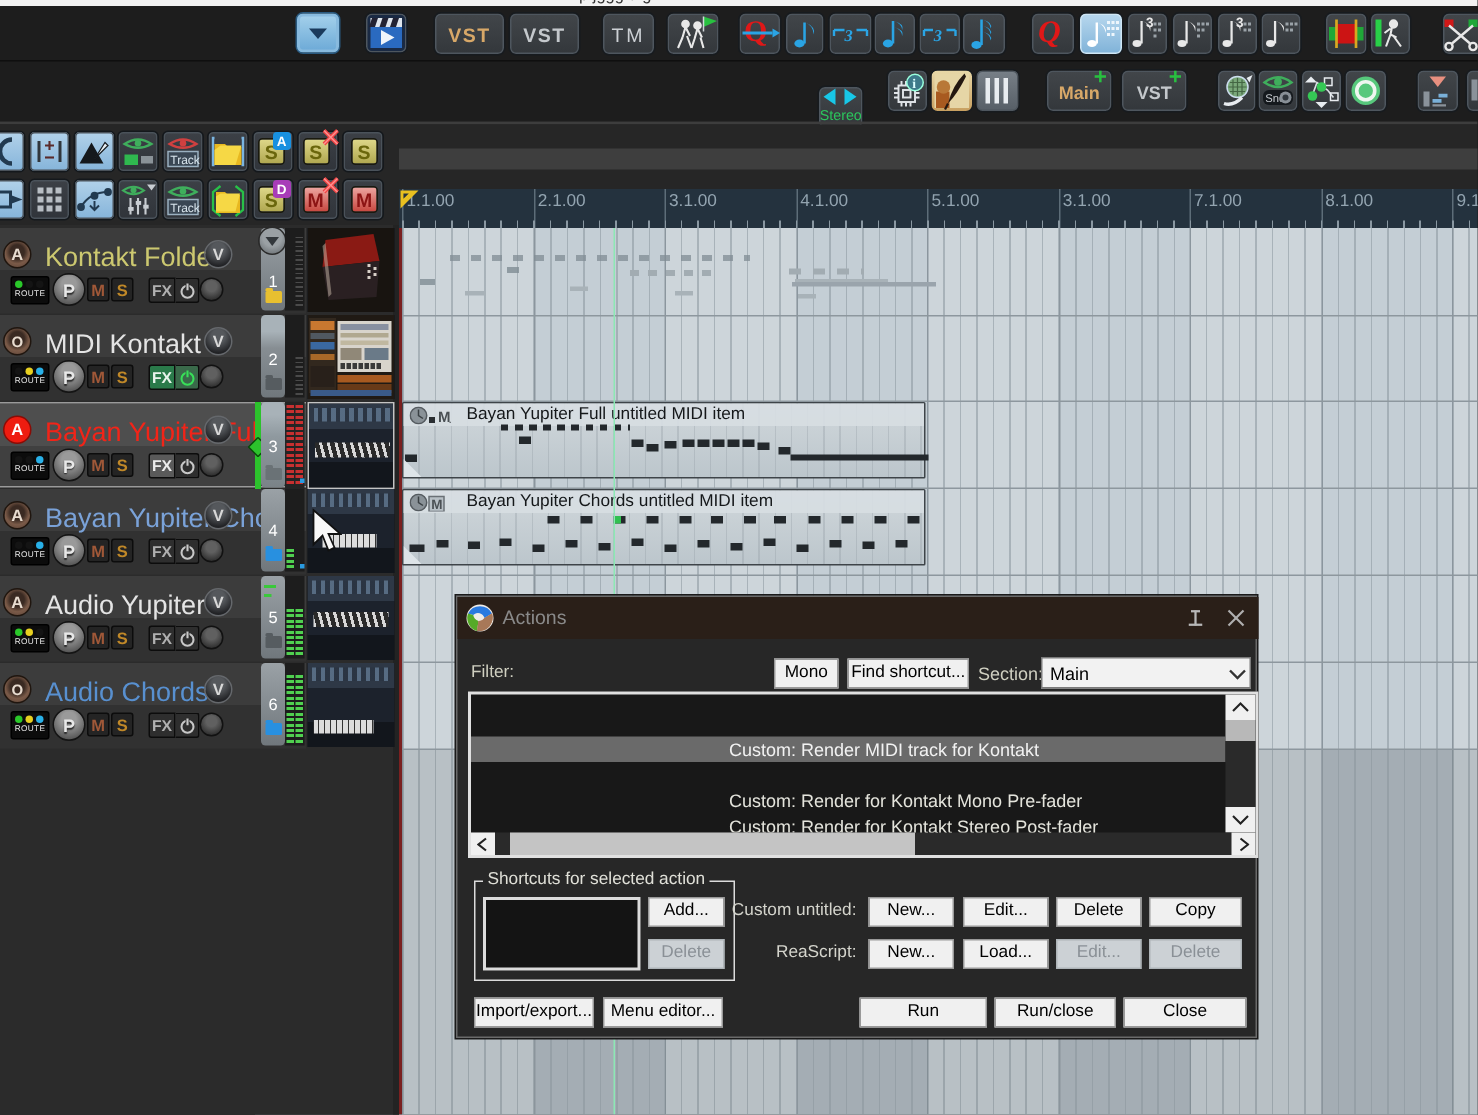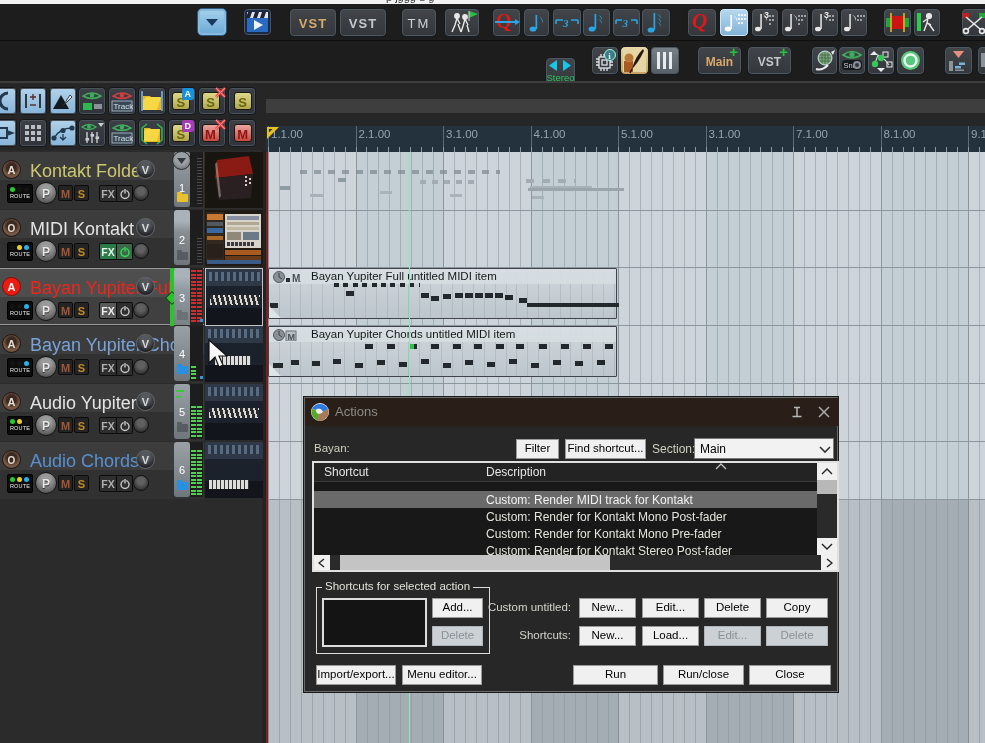--- a/index.html
+++ b/index.html
@@ -943,43 +943,35 @@
             <line x1="2.5" y1="10.5" x2="11.5" y2="10.5"></line>
           </g>
         </svg>
       <svg class="abs" style="left:512px;top:7px;" width="14" height="14">
           <g stroke="#b0b0b0" stroke-width="1.4">
             <line x1="2" y1="2" x2="12" y2="12"></line>
             <line x1="12" y1="2" x2="2" y2="12"></line>
           </g>
         </svg>
     </div>
-    <div class="abs" style="left:9px;top:44px;font-size:11.5px;color:#cfcfc0;">Bayan:</div>
-    <div class="wb" style="left:211px;top:41px;width:43px;height:20px;">Filter</div>
+    <div class="abs" style="left:9px;top:44px;font-size:11.5px;color:#cfcfc0;">Filter:</div>
+    <div class="wb" style="left:211px;top:41px;width:43px;height:20px;">Mono</div>
     <div class="wb" style="left:260px;top:41px;width:81px;height:20px;">Find shortcut...</div>
     <div class="abs" style="left:347px;top:44px;font-size:12px;color:#cfcfc0;">Section:</div>
     <div class="abs" style="left:389px;top:40px;width:140px;height:21px;background:#f2f2f2;border:1px solid #7a7a7a;">
       <div class="abs" style="left:5px;top:2.5px;font-size:12px;color:#000;">Main</div>
       <svg class="abs" style="left:124px;top:7px;" width="12" height="8">
           <path d="M1 1 L6 6 L11 1" stroke="#333" stroke-width="1.6" fill="none"></path>
         </svg>
     </div>
 
     <div class="abs" style="left:7px;top:63px;width:527px;height:111px;background:#181818;border:2px solid #e0e0e0;">
-      <div class="abs" style="left:0;top:0;width:523px;height:19px;background:#232323;border-bottom:1px solid #3a3a3a;">
-        <div class="abs" style="left:10px;top:2px;font-size:12px;color:#e4e4e4;">Shortcut</div>
-        <div class="abs" style="left:172px;top:2px;font-size:12px;color:#e4e4e4;">Description</div>
-        <svg class="abs" style="left:400px;top:0px;" width="14" height="8">
-            <path d="M2 6 L7 1 L12 6" stroke="#c0c0c0" stroke-width="1.3" fill="none"></path>
-          </svg>
-      </div>
       <div class="abs" style="left:0;top:28px;width:503px;height:17px;background:#6a6a6a;">
         <div class="abs" style="left:172px;top:1.5px;font-size:12px;color:#f2f2f2;">Custom: Render MIDI track  for Kontakt</div>
       </div>
-      <div class="abs" style="left:172px;top:46.5px;font-size:12px;color:#e4e4dc;">Custom: Render for Kontakt Mono Post-fader</div>
       <div class="abs" style="left:172px;top:80.5px;font-size:12px;color:#e4e4dc;">Custom: Render for Kontakt Stereo Post-fader</div>
       <div class="abs" style="left:172px;top:63.5px;font-size:12px;color:#e4e4dc;">Custom: Render for Kontakt Mono Pre-fader</div>
 
       <div class="abs" style="left:503px;top:0;width:20px;height:92px;background:#2a2a2a;">
         <div class="abs" style="left:0;top:0;width:20px;height:17px;background:#f0f0f0;">
             <svg class="abs" style="left:4px;top:5px;" width="12" height="8">
               <path d="M1 6 L6 1 L11 6" stroke="#222" stroke-width="1.4" fill="none"></path>
             </svg>
           </div>
         <div class="abs" style="left:0;top:17px;width:20px;height:14px;background:#b8b8b8;"></div>
@@ -1008,21 +1000,21 @@
     <div class="abs" style="left:11px;top:189px;width:174px;height:67px;border:1px solid #dcdcdc;"></div>
     <div class="abs" style="left:17px;top:182px;font-size:11.5px;color:#e0e0d8;background:#272727;padding:0 3px;">Shortcuts for selected action</div>
     <div class="abs" style="left:17px;top:200px;width:105px;height:49px;background:#141414;border:2px solid #dcdcdc;"></div>
     <div class="wb" style="left:127px;top:200px;width:51px;height:20px;">Add...</div>
     <div class="wb dis" style="left:127px;top:228px;width:51px;height:20px;">Delete</div>
     <div class="abs" style="left:176px;top:203px;width:90px;text-align:right;font-size:11.5px;color:#d4d4cc;white-space:nowrap;">Custom untitled:</div>
     <div class="wb" style="left:274px;top:200px;width:57px;height:20px;">New...</div>
     <div class="wb" style="left:337px;top:200px;width:57px;height:20px;">Edit...</div>
     <div class="wb" style="left:399px;top:200px;width:57px;height:20px;">Delete</div>
     <div class="wb" style="left:461px;top:200px;width:62px;height:20px;">Copy</div>
-    <div class="abs" style="left:176px;top:231px;width:90px;text-align:right;font-size:11.5px;color:#d4d4cc;white-space:nowrap;">Shortcuts:</div>
+    <div class="abs" style="left:176px;top:231px;width:90px;text-align:right;font-size:11.5px;color:#d4d4cc;white-space:nowrap;">ReaScript:</div>
     <div class="wb" style="left:274px;top:228px;width:57px;height:20px;">New...</div>
     <div class="wb" style="left:337px;top:228px;width:57px;height:20px;">Load...</div>
     <div class="wb dis" style="left:399px;top:228px;width:57px;height:20px;">Edit...</div>
     <div class="wb dis" style="left:461px;top:228px;width:62px;height:20px;">Delete</div>
     <div class="wb" style="left:11px;top:267px;width:80px;height:20px;">Import/export...</div>
     <div class="wb" style="left:97px;top:267px;width:80px;height:20px;">Menu editor...</div>
     <div class="wb" style="left:268px;top:267px;width:85px;height:20px;">Run</div>
     <div class="wb" style="left:358px;top:267px;width:81px;height:20px;">Run/close</div>
     <div class="wb" style="left:444px;top:267px;width:82px;height:20px;">Close</div>
   </div>

